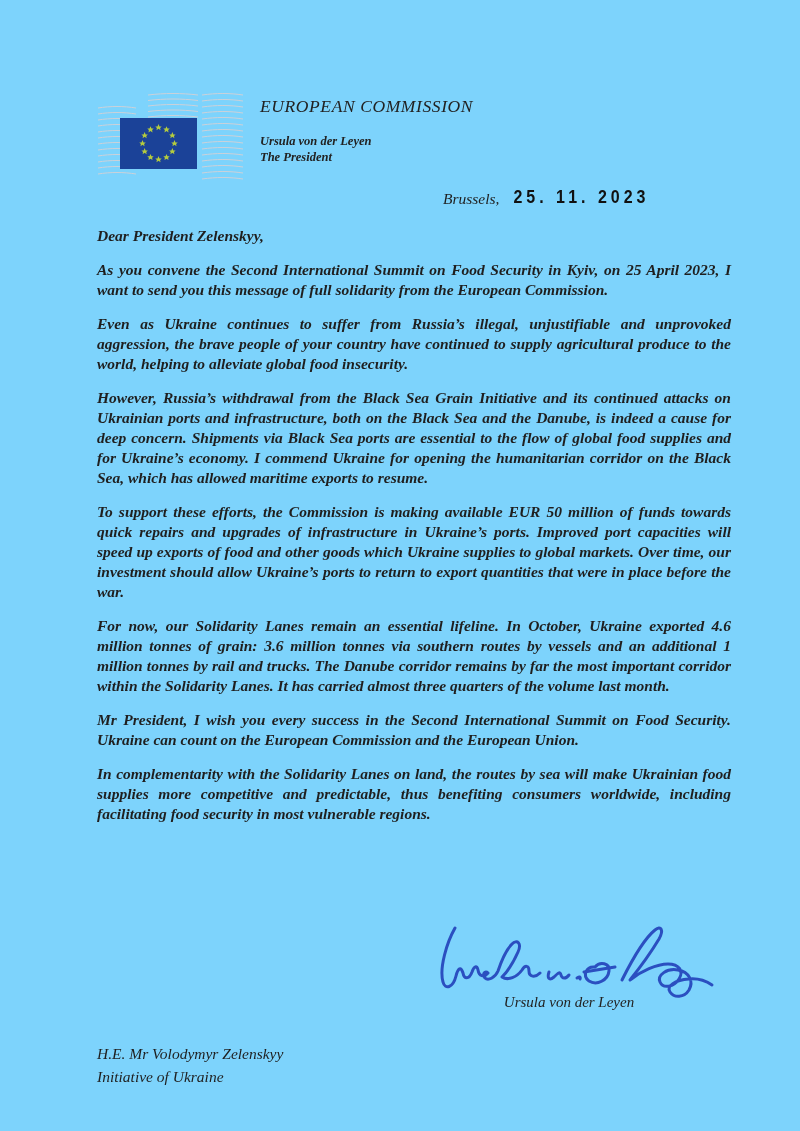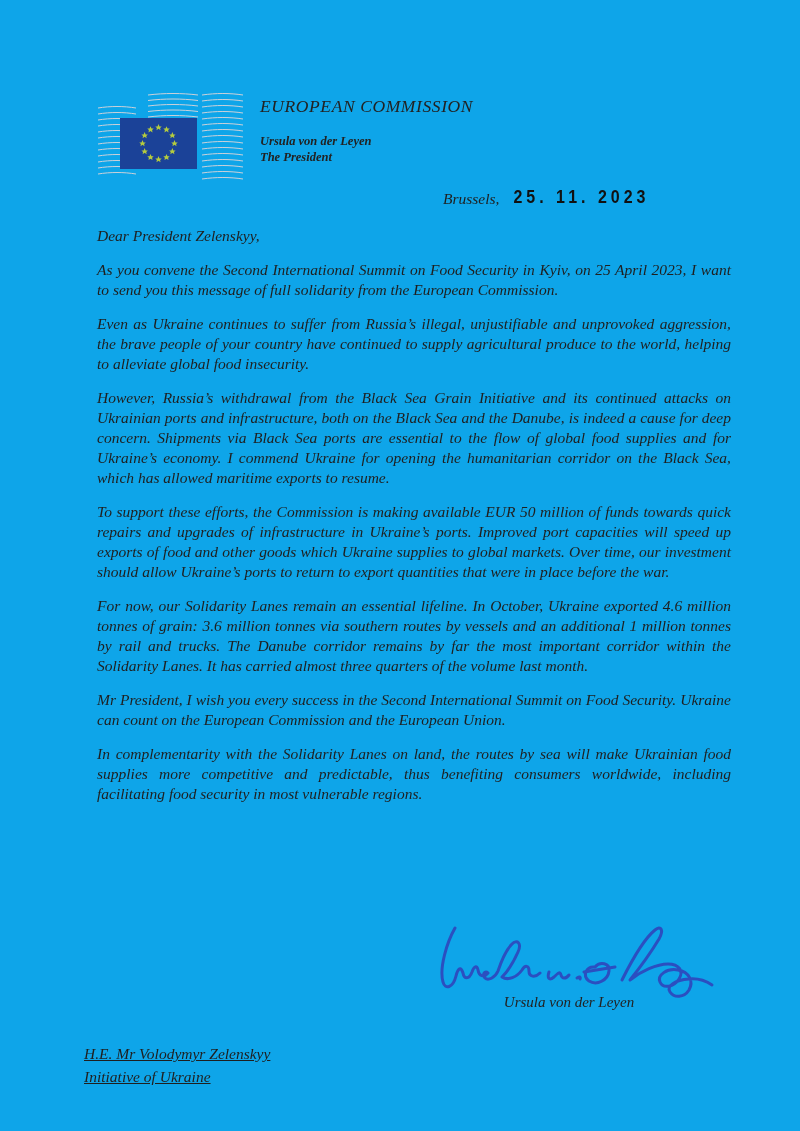--- a/index.html
+++ b/index.html
@@ -1,19 +1,19 @@
 <!DOCTYPE html>
 <html><head>
 <meta charset="utf-8">
 <style>
   html,body{margin:0;padding:0;background:#ffffff;}
   .page{
     position:relative;
     width:800px;height:1131px;
-    background:#0ea5e9;
+    background:#7dd3fc;
     font-family:"Liberation Serif", serif;
     color:#1f1f1f;
     overflow:hidden;
   }
   
   .logo-wrap{position:absolute;left:98px;top:92px;width:145px;height:92px;}
   .inst-title{
     position:absolute;left:260px;top:96px;
     font-style:italic;font-size:17.5px;letter-spacing:.6px;color:#222;
   }
@@ -29,32 +29,32 @@
     font-family:"Liberation Sans", sans-serif;
     font-weight:700;font-size:16px;letter-spacing:4px;
     transform:scaleY(1.18);transform-origin:left bottom;
     margin-left:14px;color:#111;
   }
   
   .body-text{
     position:absolute;left:97px;top:226px;width:634px;
     font-style:italic;font-size:15.5px;line-height:20px;
   }
-  .body-text p{margin:0 0 14px 0;text-align:justify;}
+  .body-text p{margin:0 0 14px 0;text-align:justify;font-weight:bold;}
   .body-text p.no-justify{text-align:left;}
   
   .sig-block{position:absolute;left:423px;top:920px;width:292px;}
   .sig-svg{display:block;}
   .sig-name{
     text-align:center;font-style:italic;font-size:15px;margin-top:-6px;color:#222;
   }
   
   .recipient{
-    position:absolute;left:84px;top:1042px;
-    font-style:italic;font-size:15.5px;line-height:23px;text-decoration:underline;
+    position:absolute;left:97px;top:1042px;
+    font-style:italic;font-size:15.5px;line-height:23px;
   }
 </style>
 </head>
 <body>
 
 <div class="page">
 
   <div class="logo-wrap">
     <svg width="145" height="92" viewBox="0 0 145 92">
       <defs>

